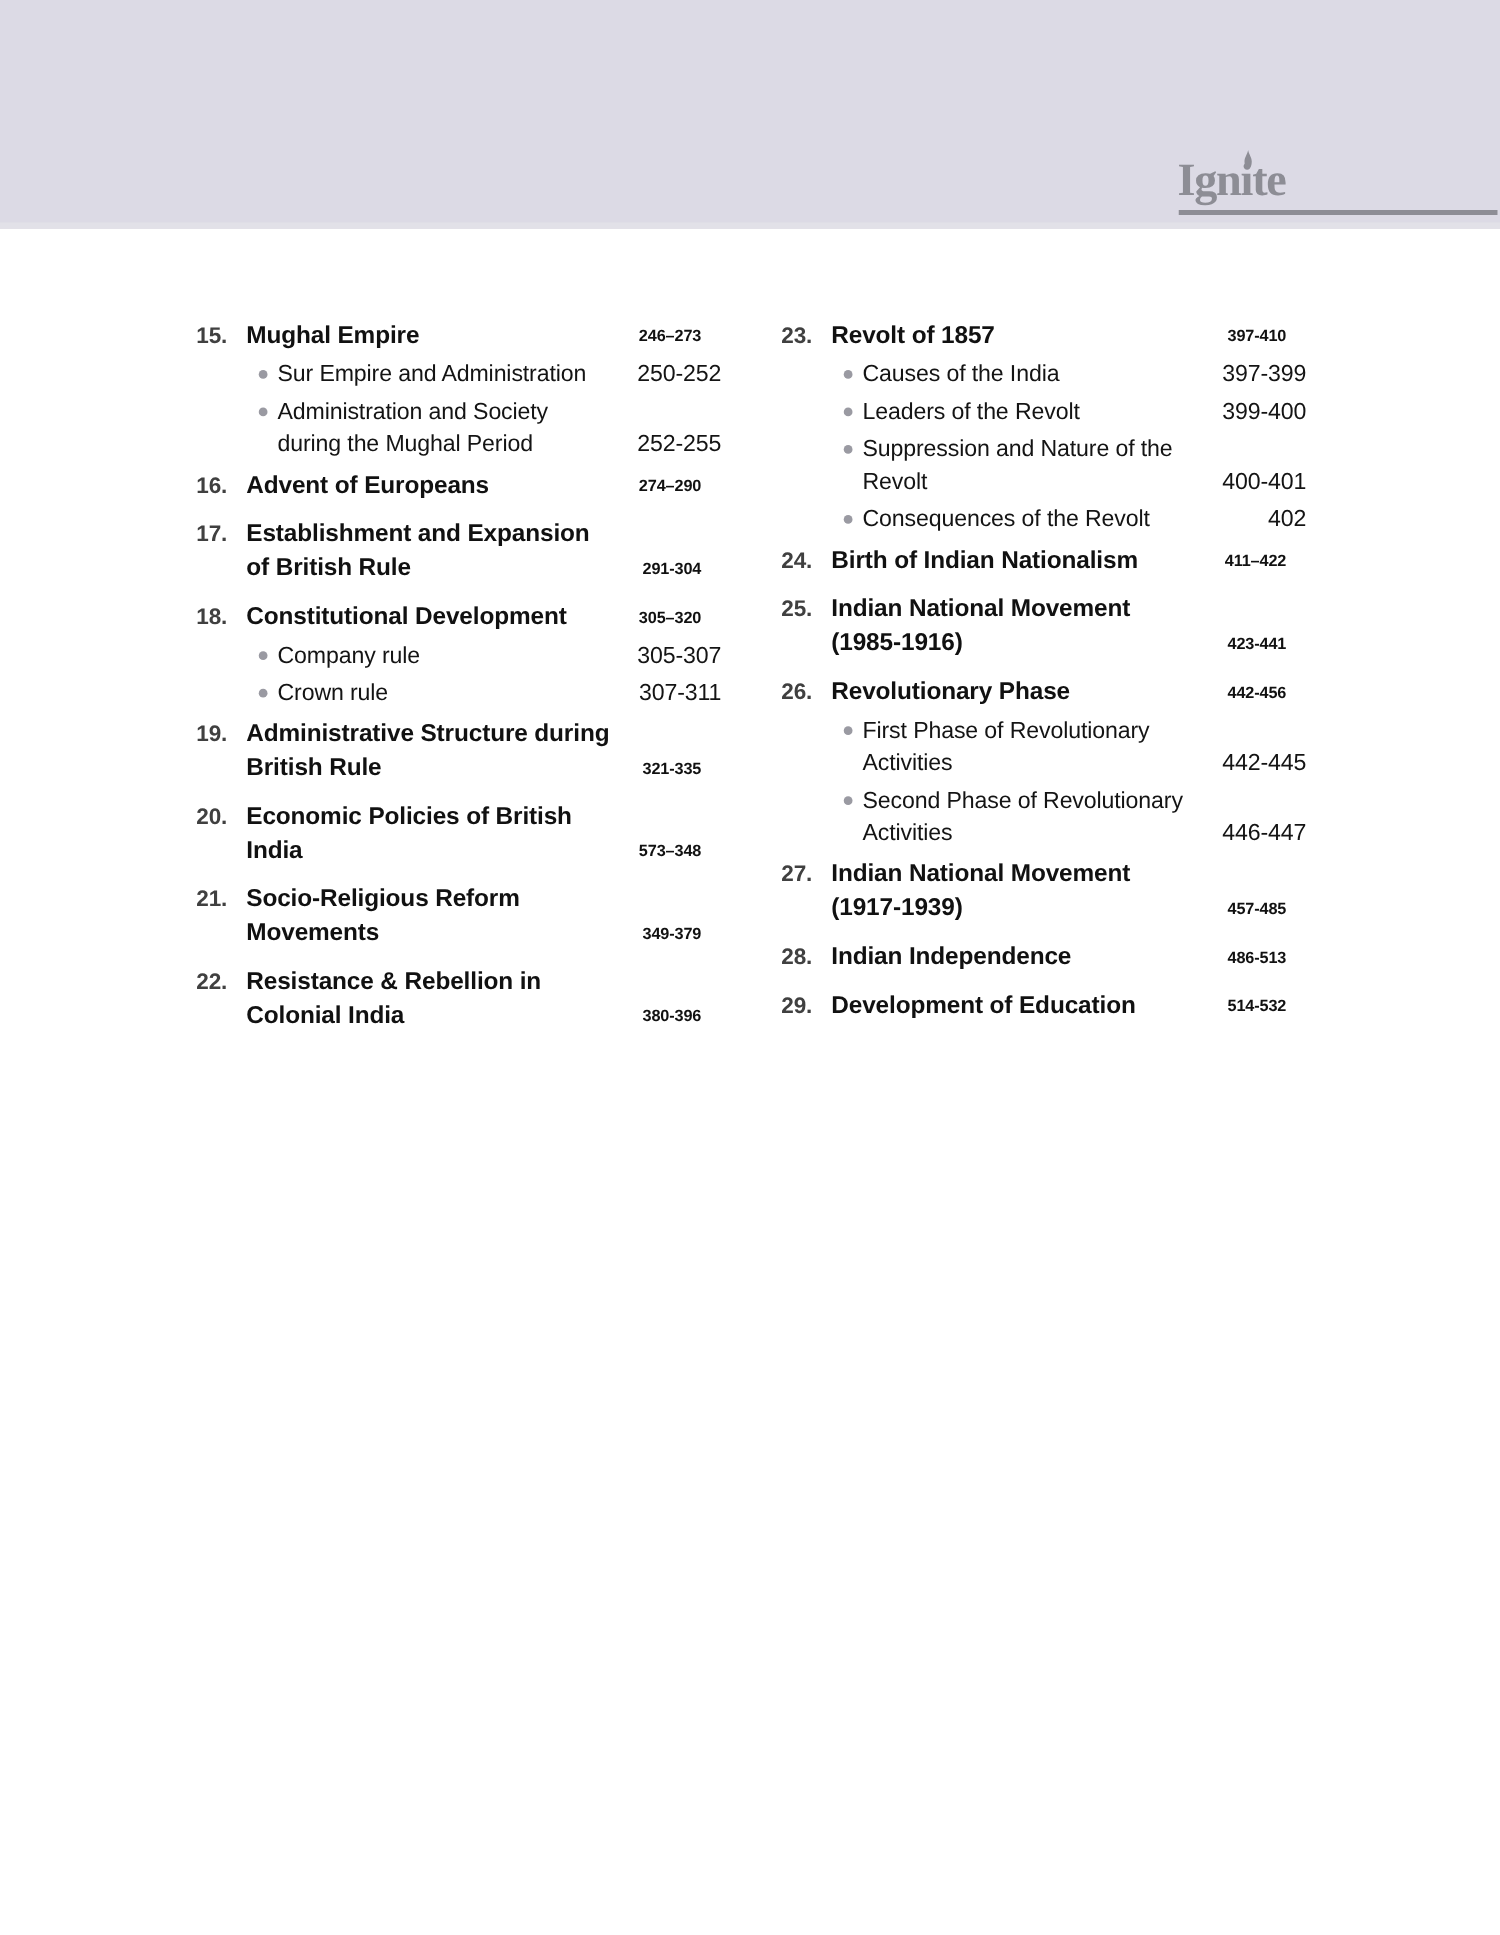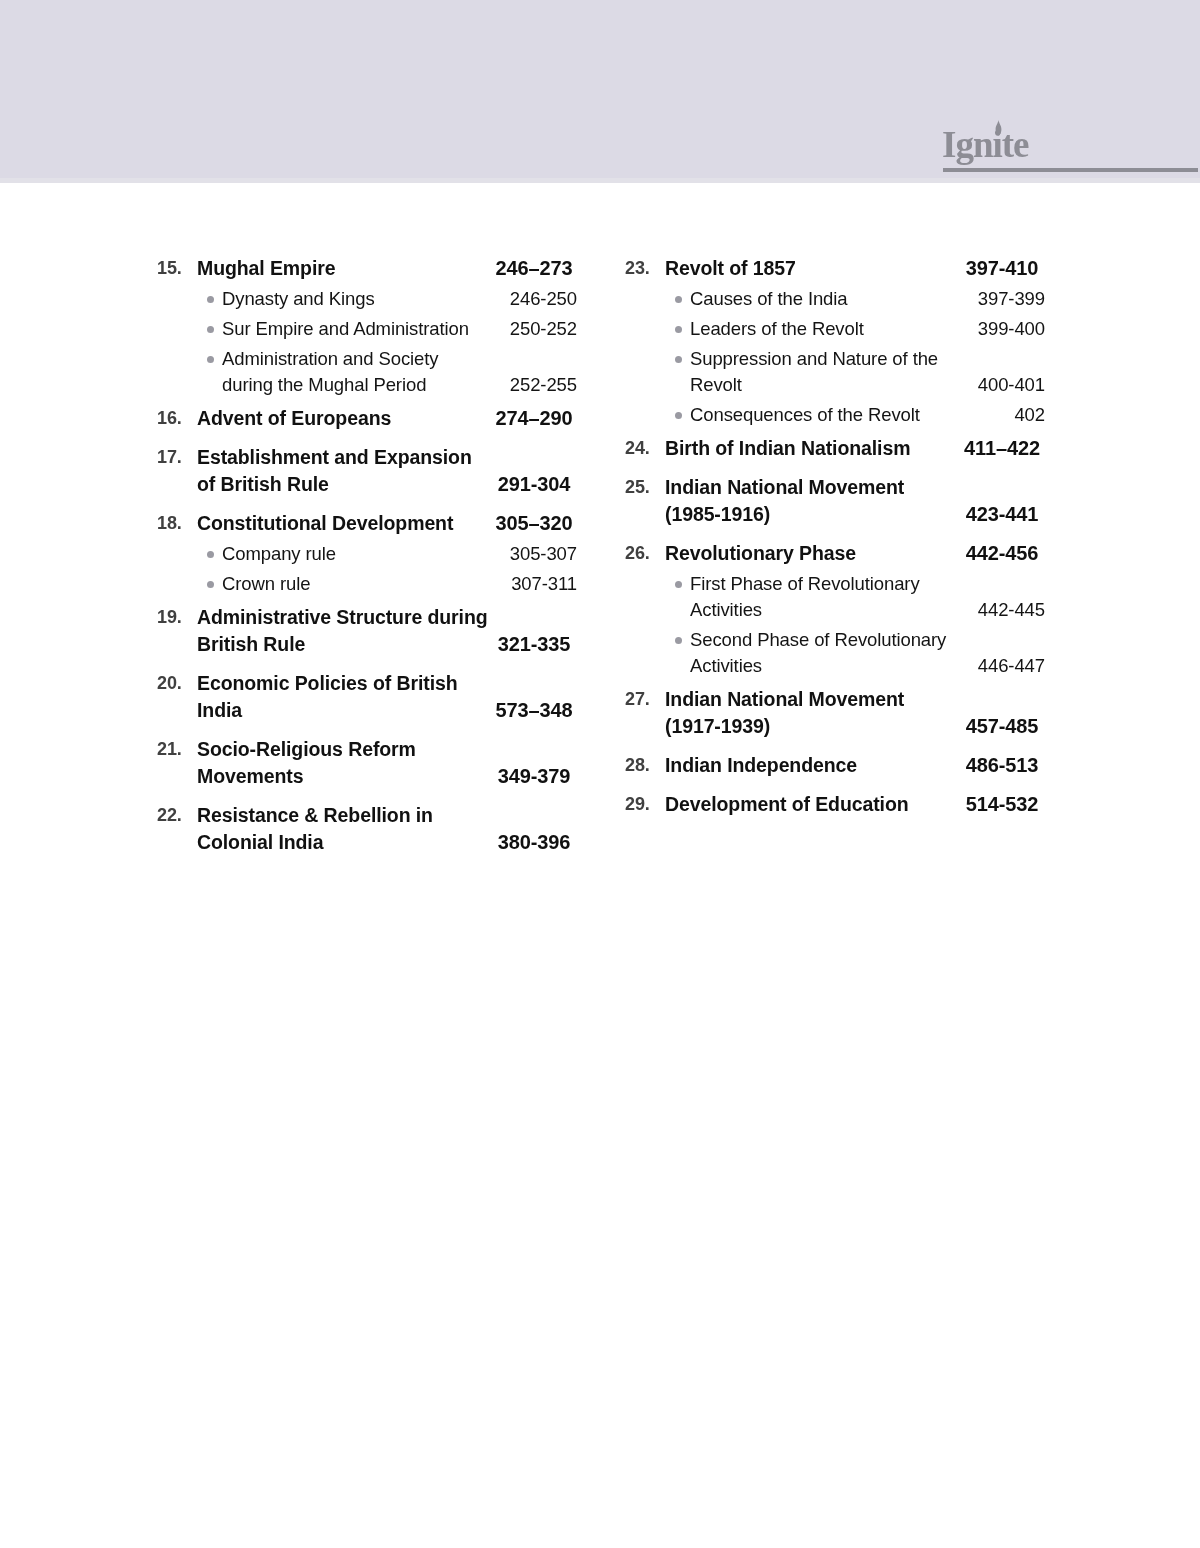--- a/index.html
+++ b/index.html
@@ -107,25 +107,25 @@
     left: 0;
     top: 0;
     width: 36px;
     font-weight: bold;
     font-size: 18px;
     line-height: 27px;
     color: #404040;
   }
   .pages {
     position: absolute;
-    right: 0;
+    right: 16px;
     width: 86px;
-    text-align: center;
+    text-align: right;
     font-weight: bold;
-    font-size: 20px;
+    font-size: 13px;
     line-height: 27px;
     color: #111111;
     white-space: nowrap;
   }
   .pages.last-line { bottom: 0; }
 
   
   .sublist {
     margin: 0;
     padding: 0;
@@ -181,25 +181,20 @@
 
 <div class="toc">
   <div class="col col-left" id="col-left">
       <div class="entry tight">
         <div class="chapter-row">
           <div class="chapter">Mughal Empire<div class="chapter-num">15.</div><div class="pages last-line">246–273</div></div>
         </div>
         <ul class="sublist">
           <li class="subitem">
             <span class="bullet"></span>
-            <span class="sub-text">Dynasty and Kings</span>
-            <span class="subpages">246-250</span>
-          </li>
-          <li class="subitem">
-            <span class="bullet"></span>
             <span class="sub-text">Sur Empire and Administration</span>
             <span class="subpages">250-252</span>
           </li>
           <li class="subitem">
             <span class="bullet"></span>
             <span class="sub-text">Administration and Society during the Mughal Period</span>
             <span class="subpages">252-255</span>
           </li>
         </ul>
       </div>

